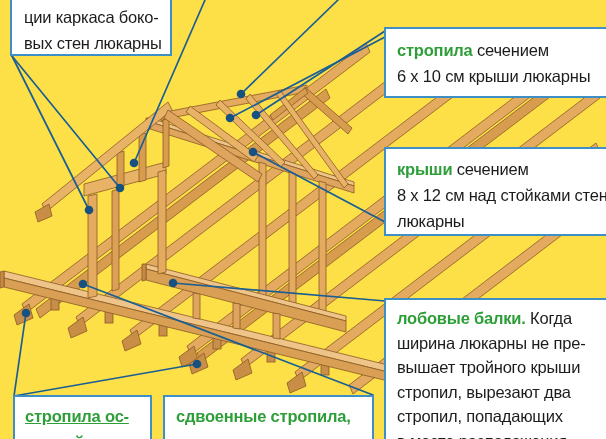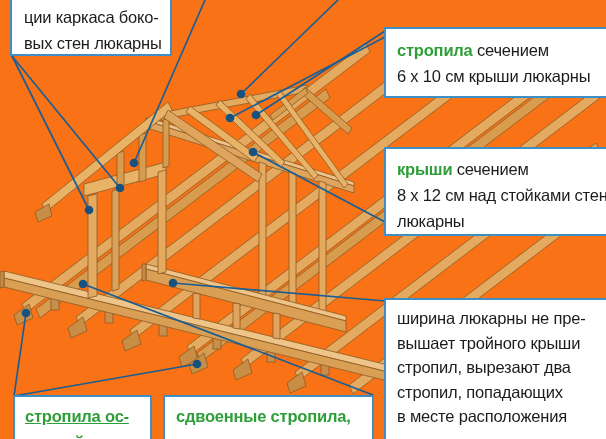--- a/index.html
+++ b/index.html
@@ -1,17 +1,17 @@
 <!DOCTYPE html>
 <html><head>
 <meta charset="utf-8">
 <style>
   html,body{margin:0;padding:0;background:#fff;}
   .screen{
-    position:relative;width:606px;height:439px;overflow:hidden;background:#f97316;
+    position:relative;width:606px;height:439px;overflow:hidden;background:#fde047;
     font-family:"Liberation Sans","DejaVu Sans",sans-serif;
   }
   .diagram{position:absolute;left:0;top:0;width:606px;height:439px;}
   .callout{
     position:absolute;background:#ffffff;border:2px solid #3e8fc6;
     box-sizing:border-box;color:#1c1c1c;font-size:16.5px;line-height:26px;
     letter-spacing:-0.2px;
   }
   .callout .term{color:#2e9e38;font-weight:bold;margin-top:35px;}
   .callout .ln{white-space:nowrap;}
@@ -138,20 +138,21 @@
     <div class="ln">6 х 10 см крыши люкарны</div>
   </div>
 
   <div class="callout b3">
     <div class="ln"><span class="term">крыши</span><span> сечением</span></div>
     <div class="ln">8 х 12 см над стойками стен</div>
     <div class="ln">люкарны</div>
   </div>
 
   <div class="callout b4">
+    <div class="ln"><span class="term">лобовые балки.</span><span> Когда</span></div>
     <div class="ln">ширина люкарны не пре-</div>
     <div class="ln">вышает тройного крыши</div>
     <div class="ln">стропил, вырезают два</div>
     <div class="ln">стропил, попадающих</div>
     <div class="ln">в месте расположения</div>
   </div>
 
   <div class="callout b5">
     <div class="ln">стропила ос-</div>
     <div class="ln">новной крыши</div>

